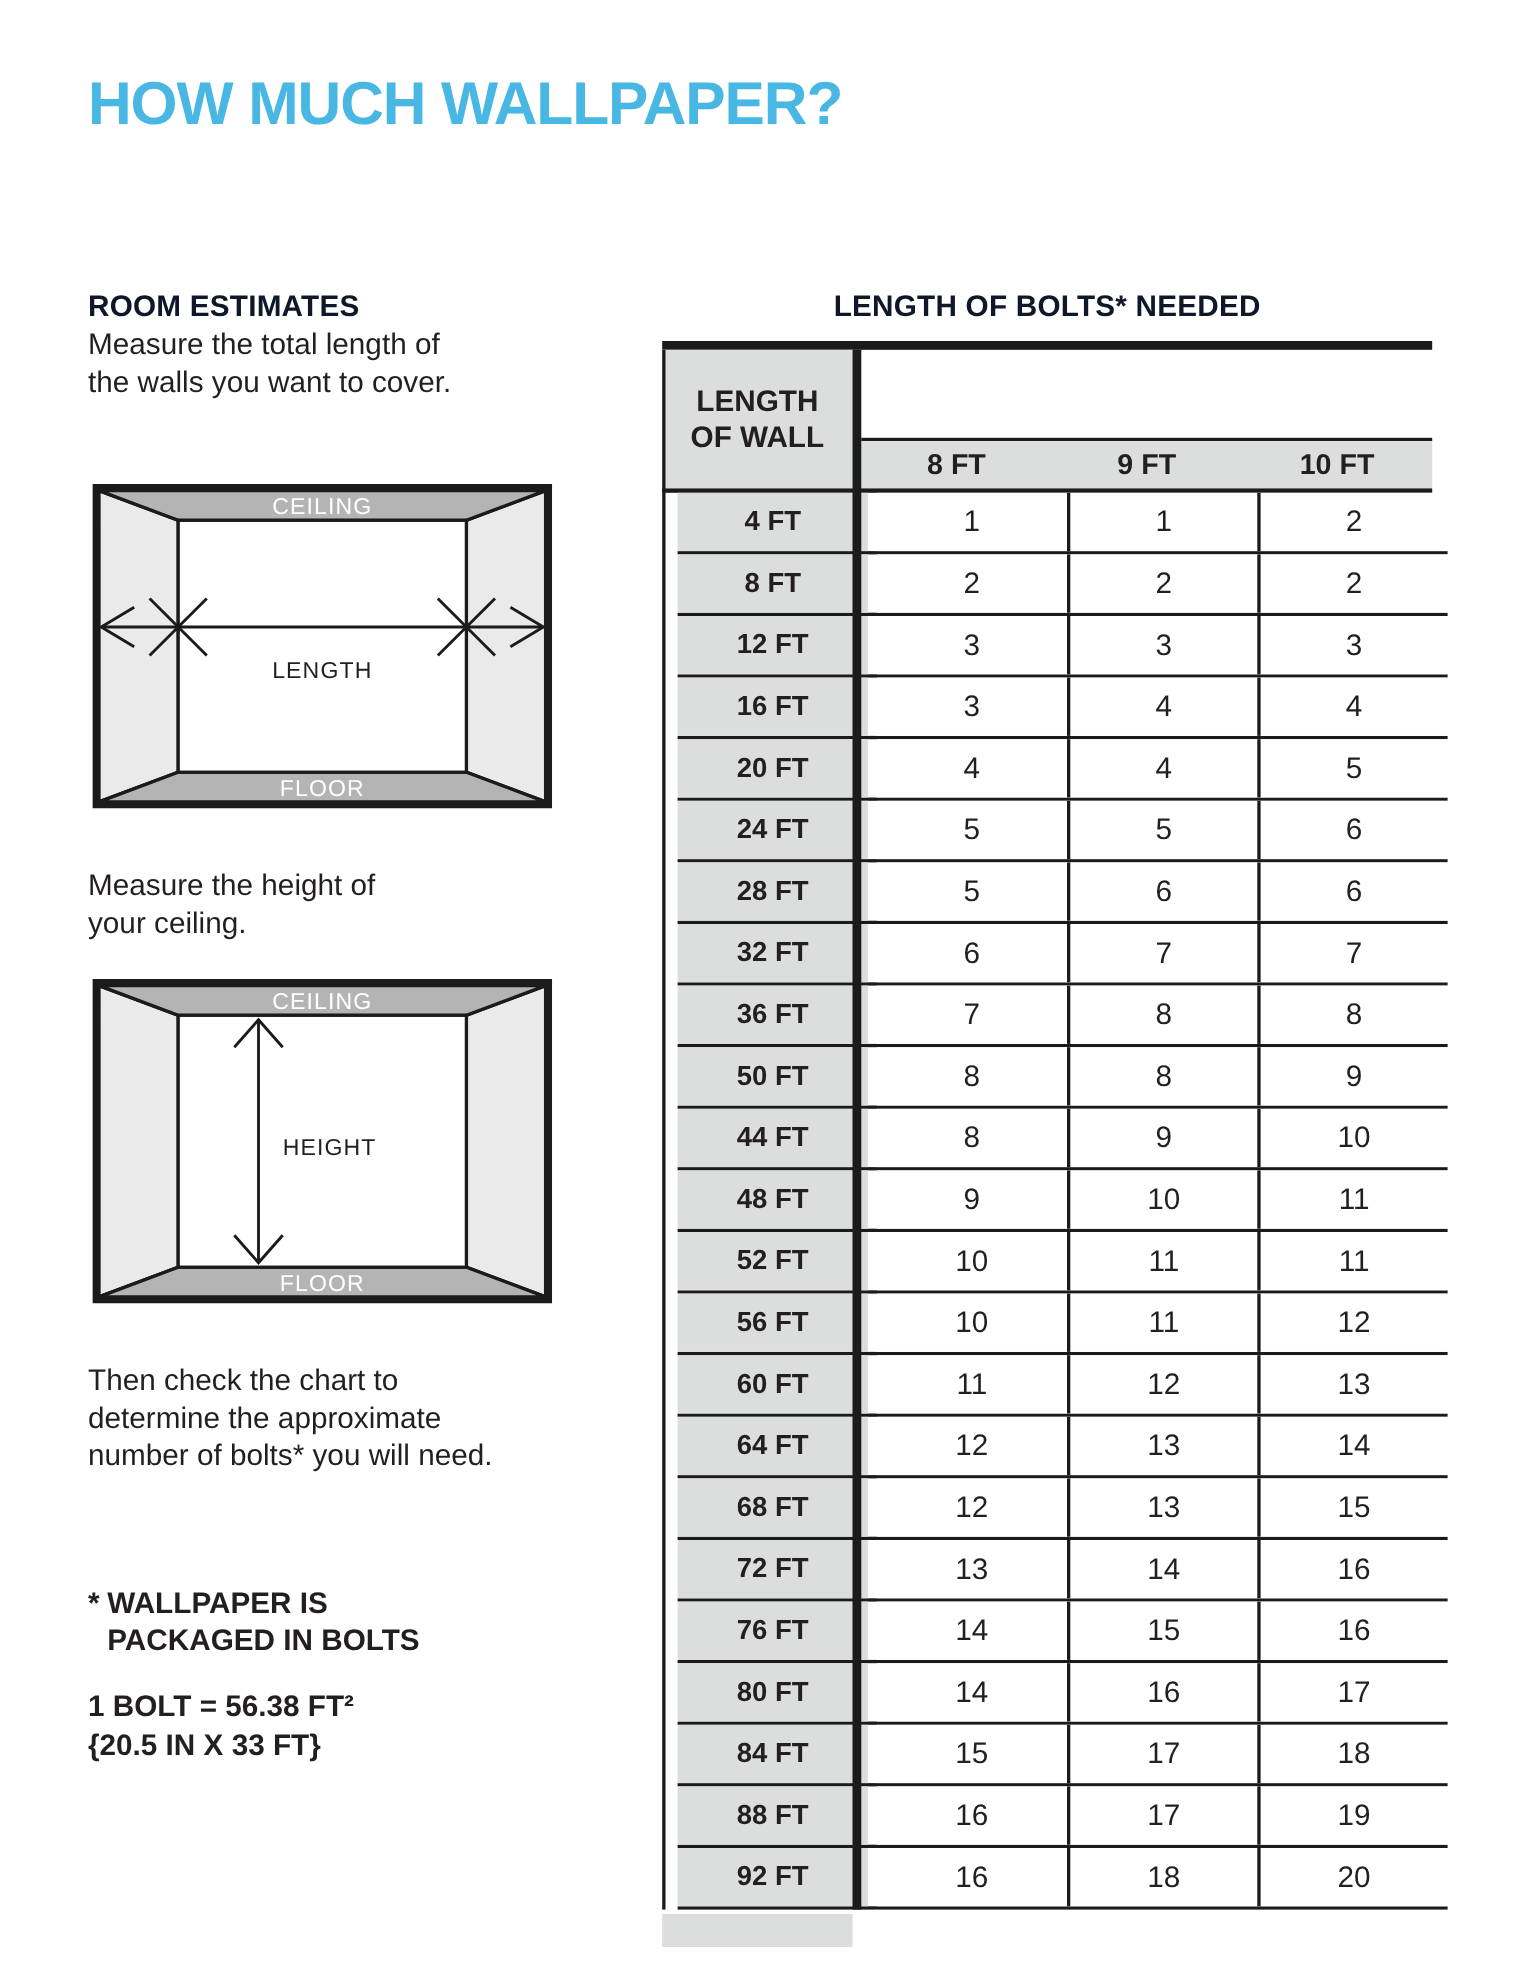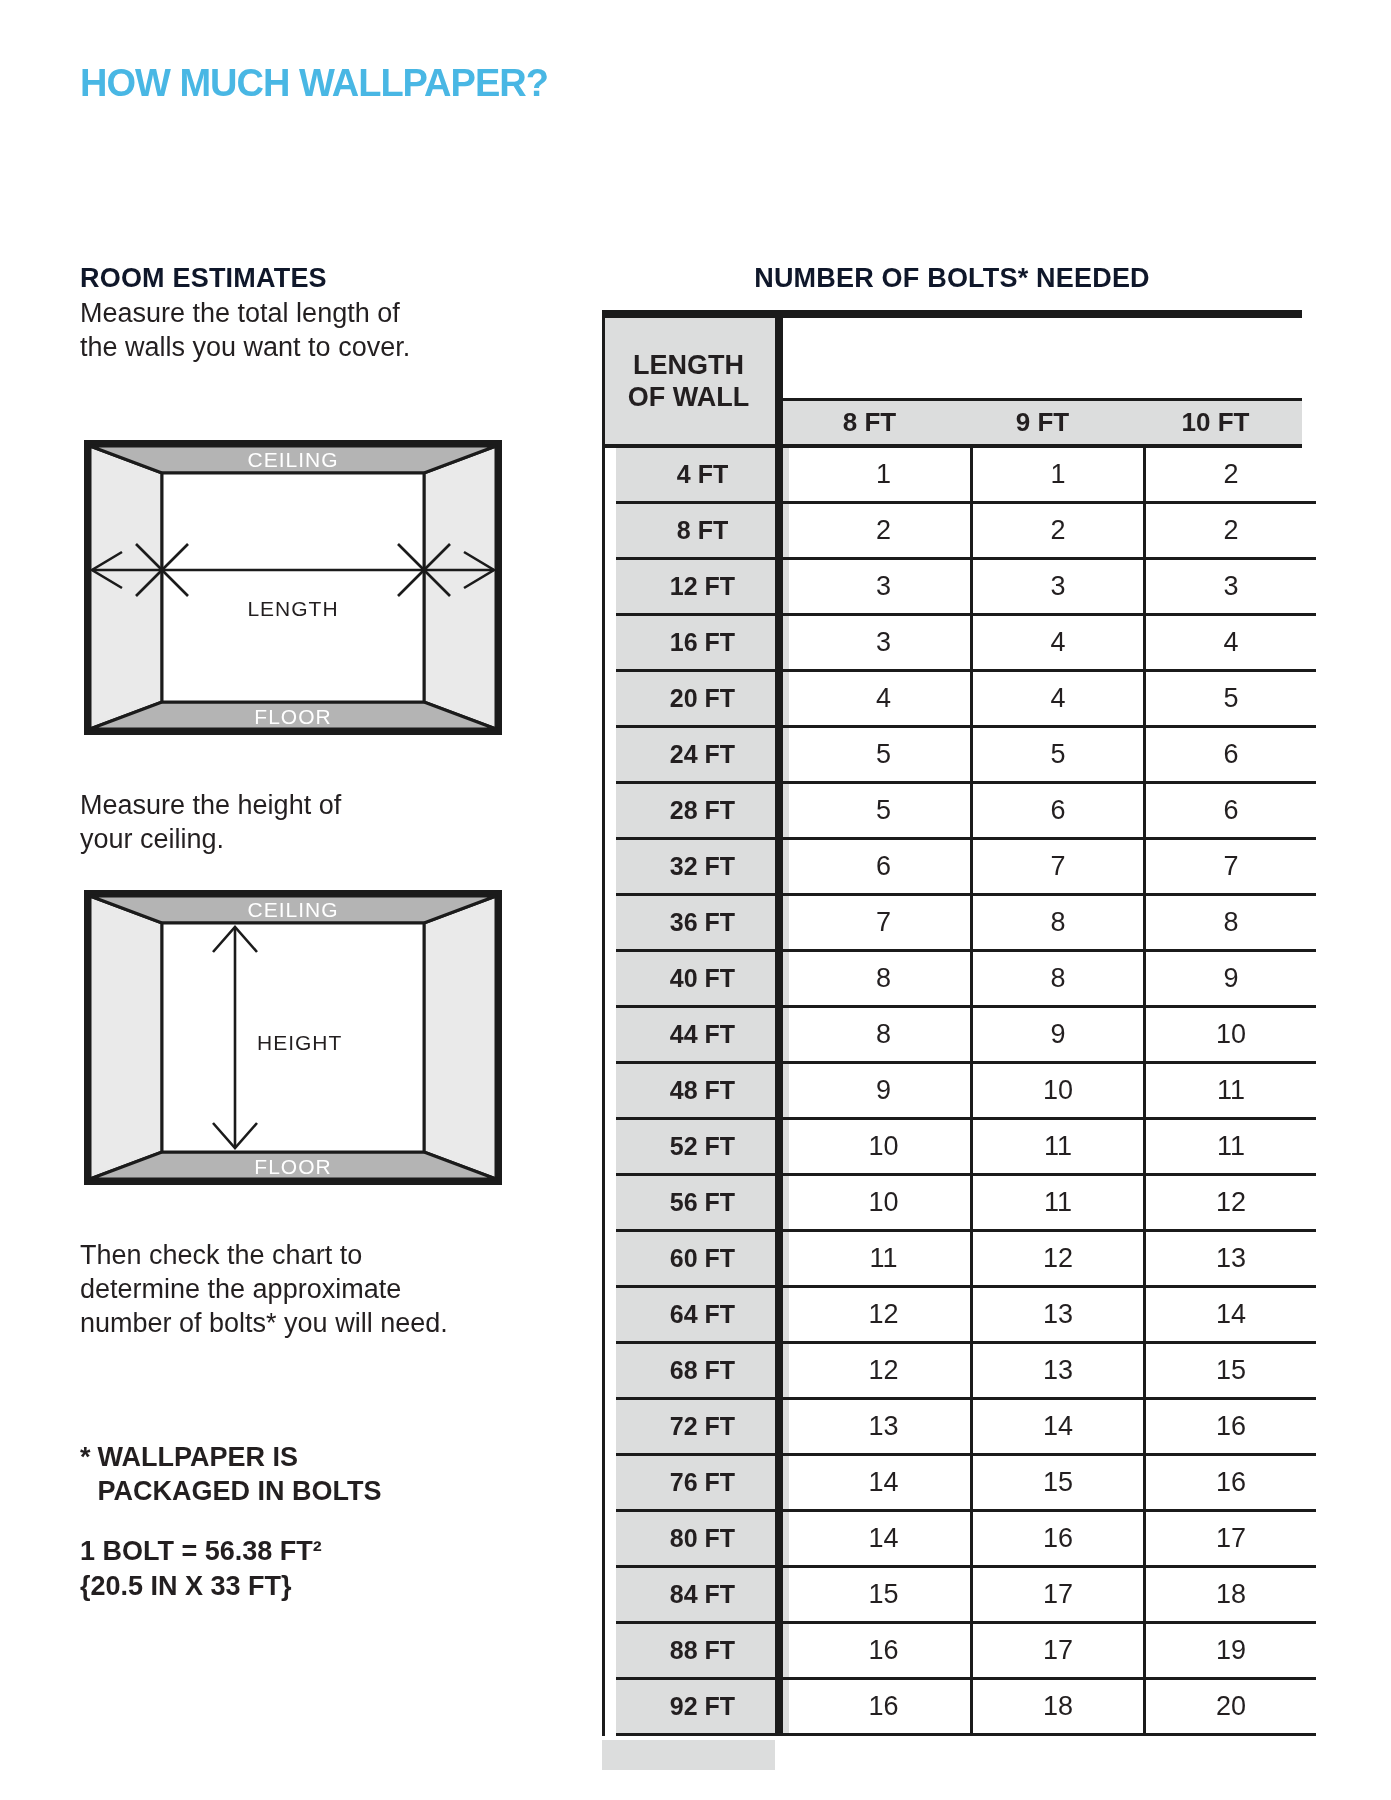--- a/index.html
+++ b/index.html
@@ -6,21 +6,21 @@
   body{
     width:1391px;height:1800px;position:relative;background:#ffffff;
     font-family:"Liberation Sans","DejaVu Sans",sans-serif;color:#231f20;
     overflow:hidden;
   }
   .abs{position:absolute;}
   .preline{white-space:pre-line;}
 
   
   .page-title{
-    left:80px;top:62px;font-size:38px;font-weight:bold;letter-spacing:-1px;
+    left:80px;top:62px;font-size:55px;font-weight:bold;letter-spacing:-1px;
     color:#49b7e4;
   }
   .sub-heading{
     font-size:27px;font-weight:bold;color:#0f172a;letter-spacing:.2px;
   }
   .room-heading{left:80px;top:263px;}
   .bolts-heading{left:602px;top:263px;width:700px;text-align:center;}
 
   
   .para{font-size:27px;line-height:34px;color:#231f20;}
@@ -131,21 +131,21 @@
   <span class="star">*</span>
   <span class="preline">WALLPAPER IS
 PACKAGED IN BOLTS</span>
 </div>
 
 <div class="abs boltinfo">
   <div>1 BOLT = 56.38 FT²</div>
   <div>{20.5 IN X 33 FT}</div>
 </div>
 
-<div class="abs sub-heading bolts-heading">NUMBER OF BOLTS* NEEDED</div>
+<div class="abs sub-heading bolts-heading">LENGTH OF BOLTS* NEEDED</div>
 
 <div class="abs bolt-table">
   <div class="abs tbar"></div>
   <div class="abs t-lengthcell preline">LENGTH
 OF WALL</div>
   <div class="abs t-groupsep"></div>
   <div class="abs t-colheads">
       <div class="colhead">8 FT</div>
       <div class="colhead">9 FT</div>
       <div class="colhead">10 FT</div>
@@ -209,21 +209,21 @@
         <div class="cell value bl">7</div>
       </div>
       <div class="trow">
         <div class="cell label">36 FT</div>
         <div class="cell gap"></div>
         <div class="cell value">7</div>
         <div class="cell value bl">8</div>
         <div class="cell value bl">8</div>
       </div>
       <div class="trow">
-        <div class="cell label">40 FT</div>
+        <div class="cell label">50 FT</div>
         <div class="cell gap"></div>
         <div class="cell value">8</div>
         <div class="cell value bl">8</div>
         <div class="cell value bl">9</div>
       </div>
       <div class="trow">
         <div class="cell label">44 FT</div>
         <div class="cell gap"></div>
         <div class="cell value">8</div>
         <div class="cell value bl">9</div>

